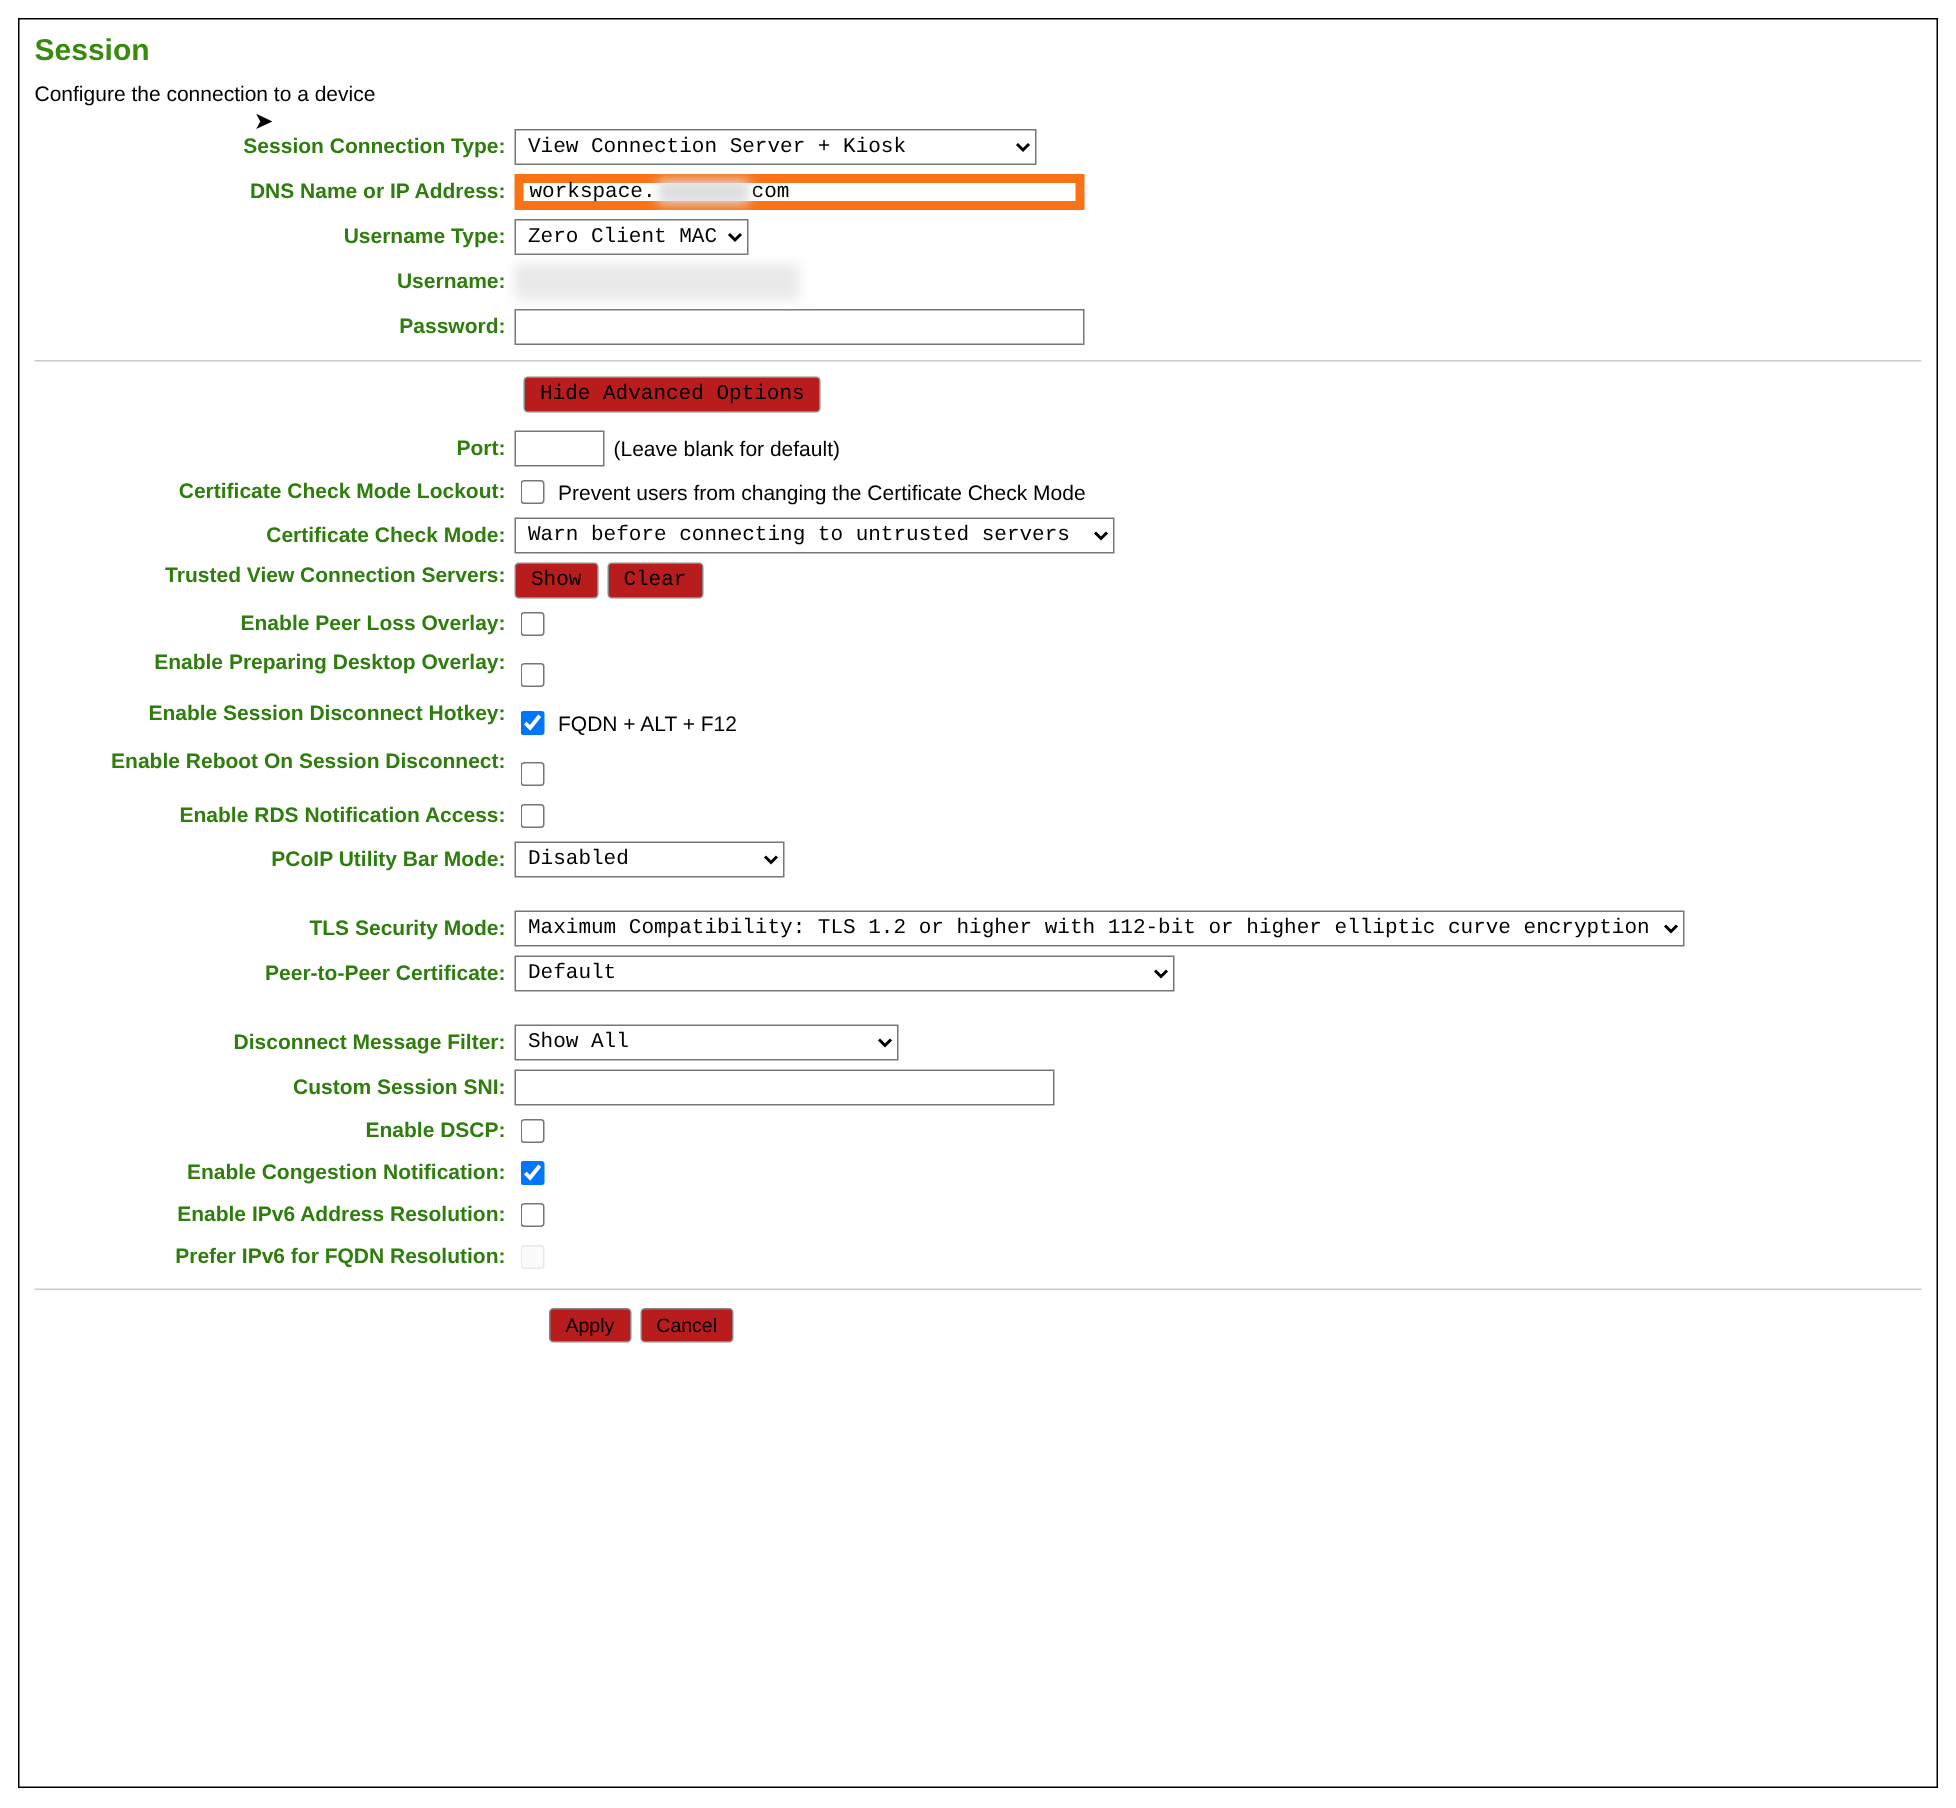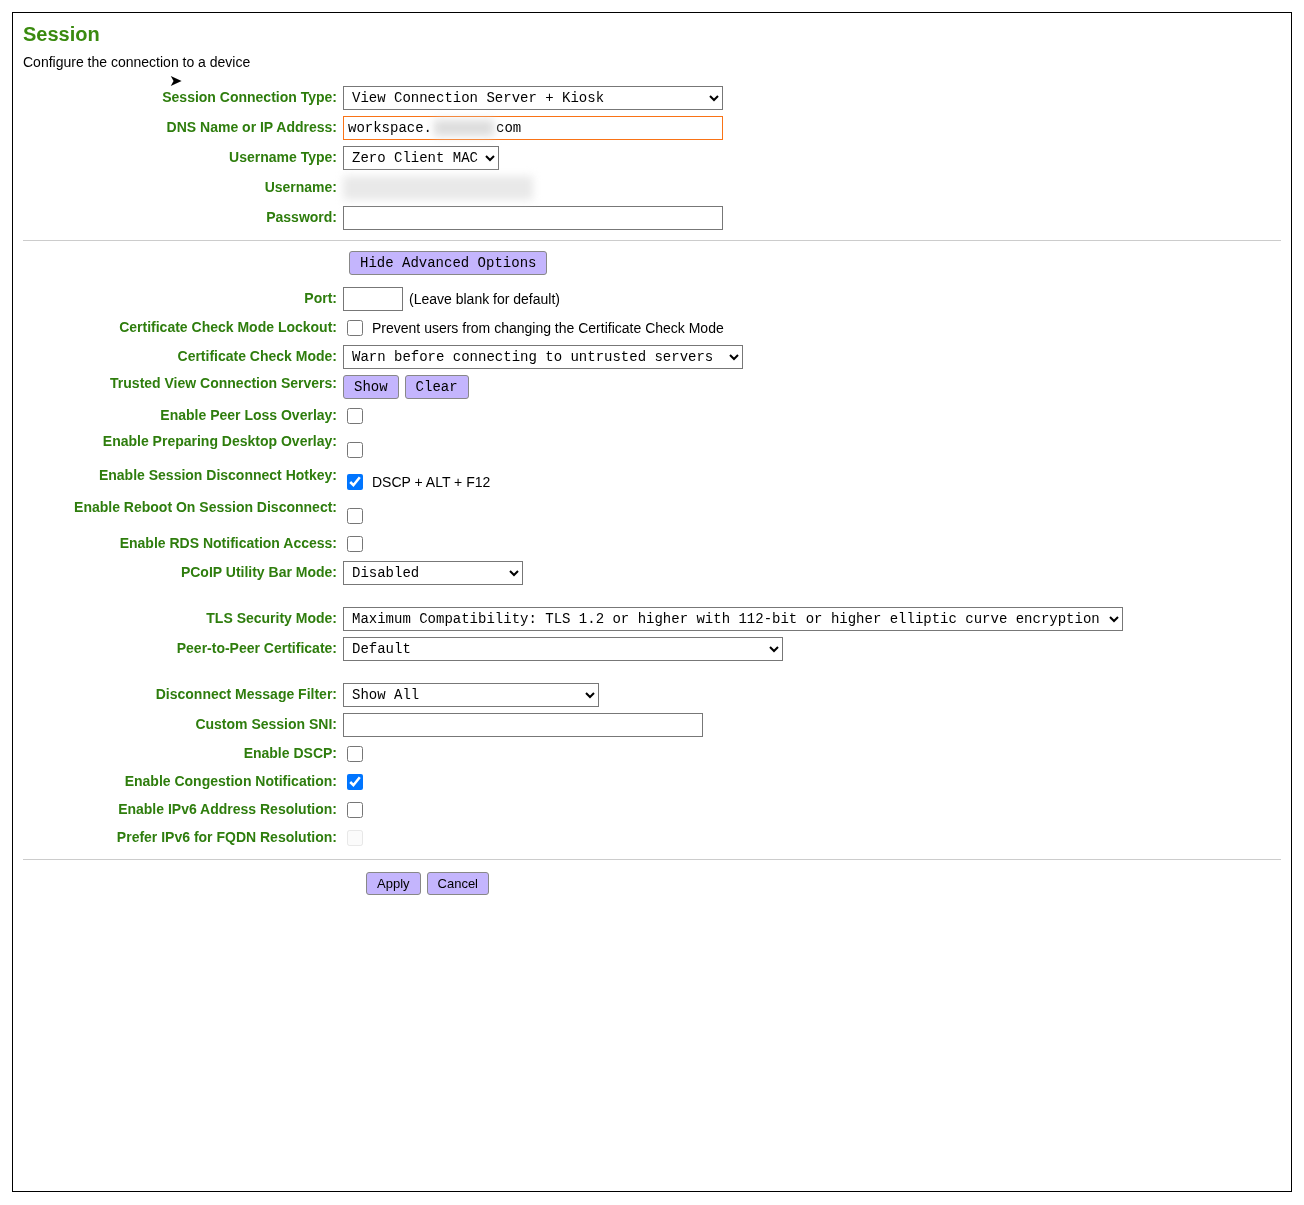--- a/index.html
+++ b/index.html
@@ -54,21 +54,21 @@
   select.mono, input.mono { font-family: "Courier New", monospace; }
   .hint { color: #000; }
   hr.sep {
     border: none;
     border-top: 1px solid #ccc;
     margin: 10px 0;
   }
   button {
     font-family: Verdana, Geneva, sans-serif;
     font-size: 13px;
-    background: #c4b5fd;
+    background: #b91c1c;
     border: 1px solid #888;
     border-radius: 3px;
     padding: 3px 10px;
     cursor: pointer;
   }
   button.mono { font-family: "Courier New", monospace; }
   .button-row {
     margin-left: 326px;
     margin-top: 12px;
     display: flex;
@@ -110,30 +110,30 @@
 
 <div class="container">
   <span class="cursor">➤</span>
 
   <h2 class="page-title">Session</h2>
   <p class="subtitle">Configure the connection to a device</p>
 
   <div class="form-row">
     <div class="label-col">Session Connection Type:</div>
     <div class="field-col">
-      <select class="mono" style="width:380px">
+      <select class="mono" style="width:348px">
         <option>View Connection Server + Kiosk</option>
       </select>
     </div>
   </div>
 
   <div class="form-row">
     <div class="label-col">DNS Name or IP Address:</div>
     <div class="field-col">
-      <div style="border:1px solid #f97316; height:24px; width:380px; padding:2px 4px; display:flex; align-items:center;" class="mono">
+      <div style="border:6px solid #f97316; height:24px; width:380px; padding:2px 4px; display:flex; align-items:center;" class="mono">
         <span>workspace.</span>
         <span class="dns-blur"></span>
         <span>com</span>
       </div>
     </div>
   </div>
 
   <div class="form-row">
     <div class="label-col">Username Type:</div>
     <div class="field-col">
@@ -208,21 +208,21 @@
     <div class="label-col">Enable Preparing Desktop Overlay:</div>
     <div class="field-col" style="padding-top:6px">
         <input type="checkbox" style="">
       </div>
   </div>
 
   <div class="form-row top-align">
     <div class="label-col">Enable Session Disconnect Hotkey:</div>
     <div class="field-col" style="padding-top:4px">
       <input type="checkbox" checked="" style="">
-      <span>DSCP + ALT + F12</span>
+      <span>FQDN + ALT + F12</span>
     </div>
   </div>
 
   <div class="form-row top-align">
     <div class="label-col">Enable Reboot On Session Disconnect:</div>
     <div class="field-col" style="padding-top:6px">
         <input type="checkbox" style="">
       </div>
   </div>
 

